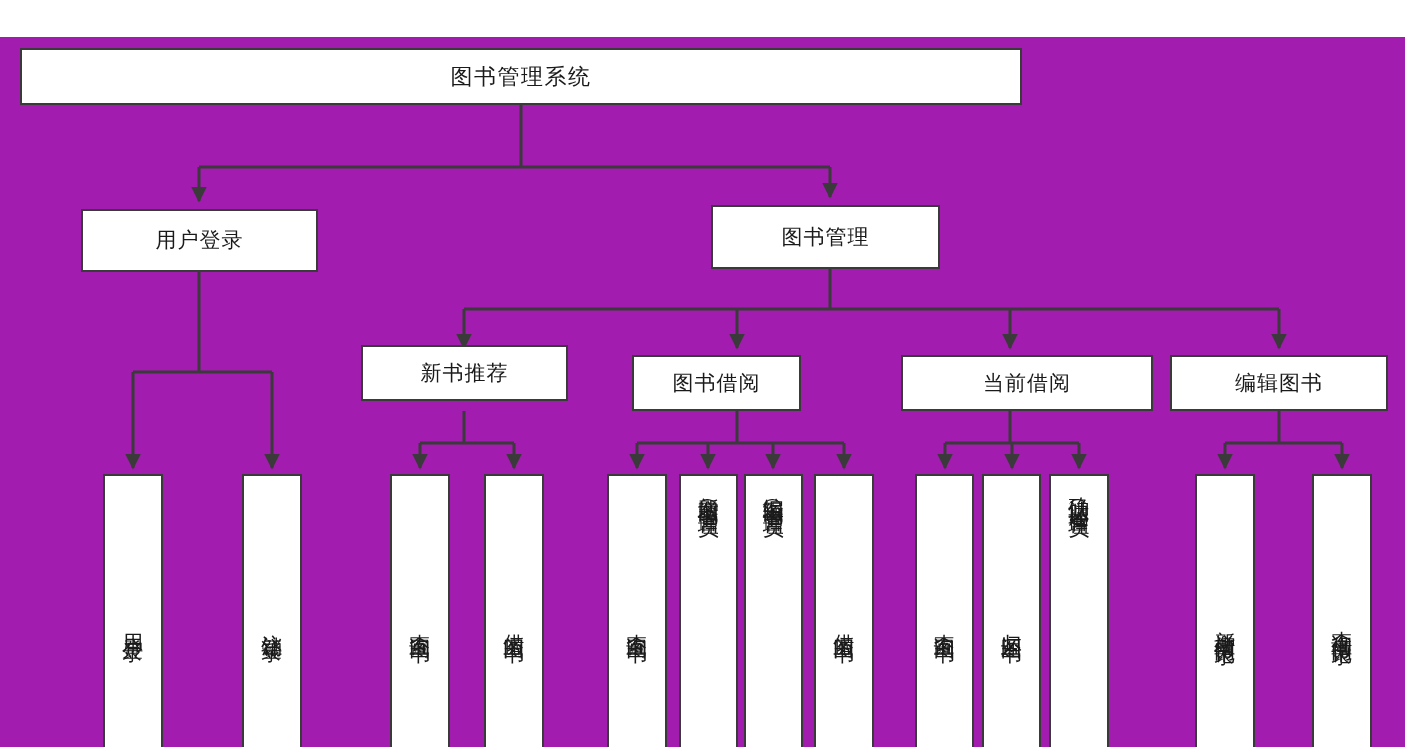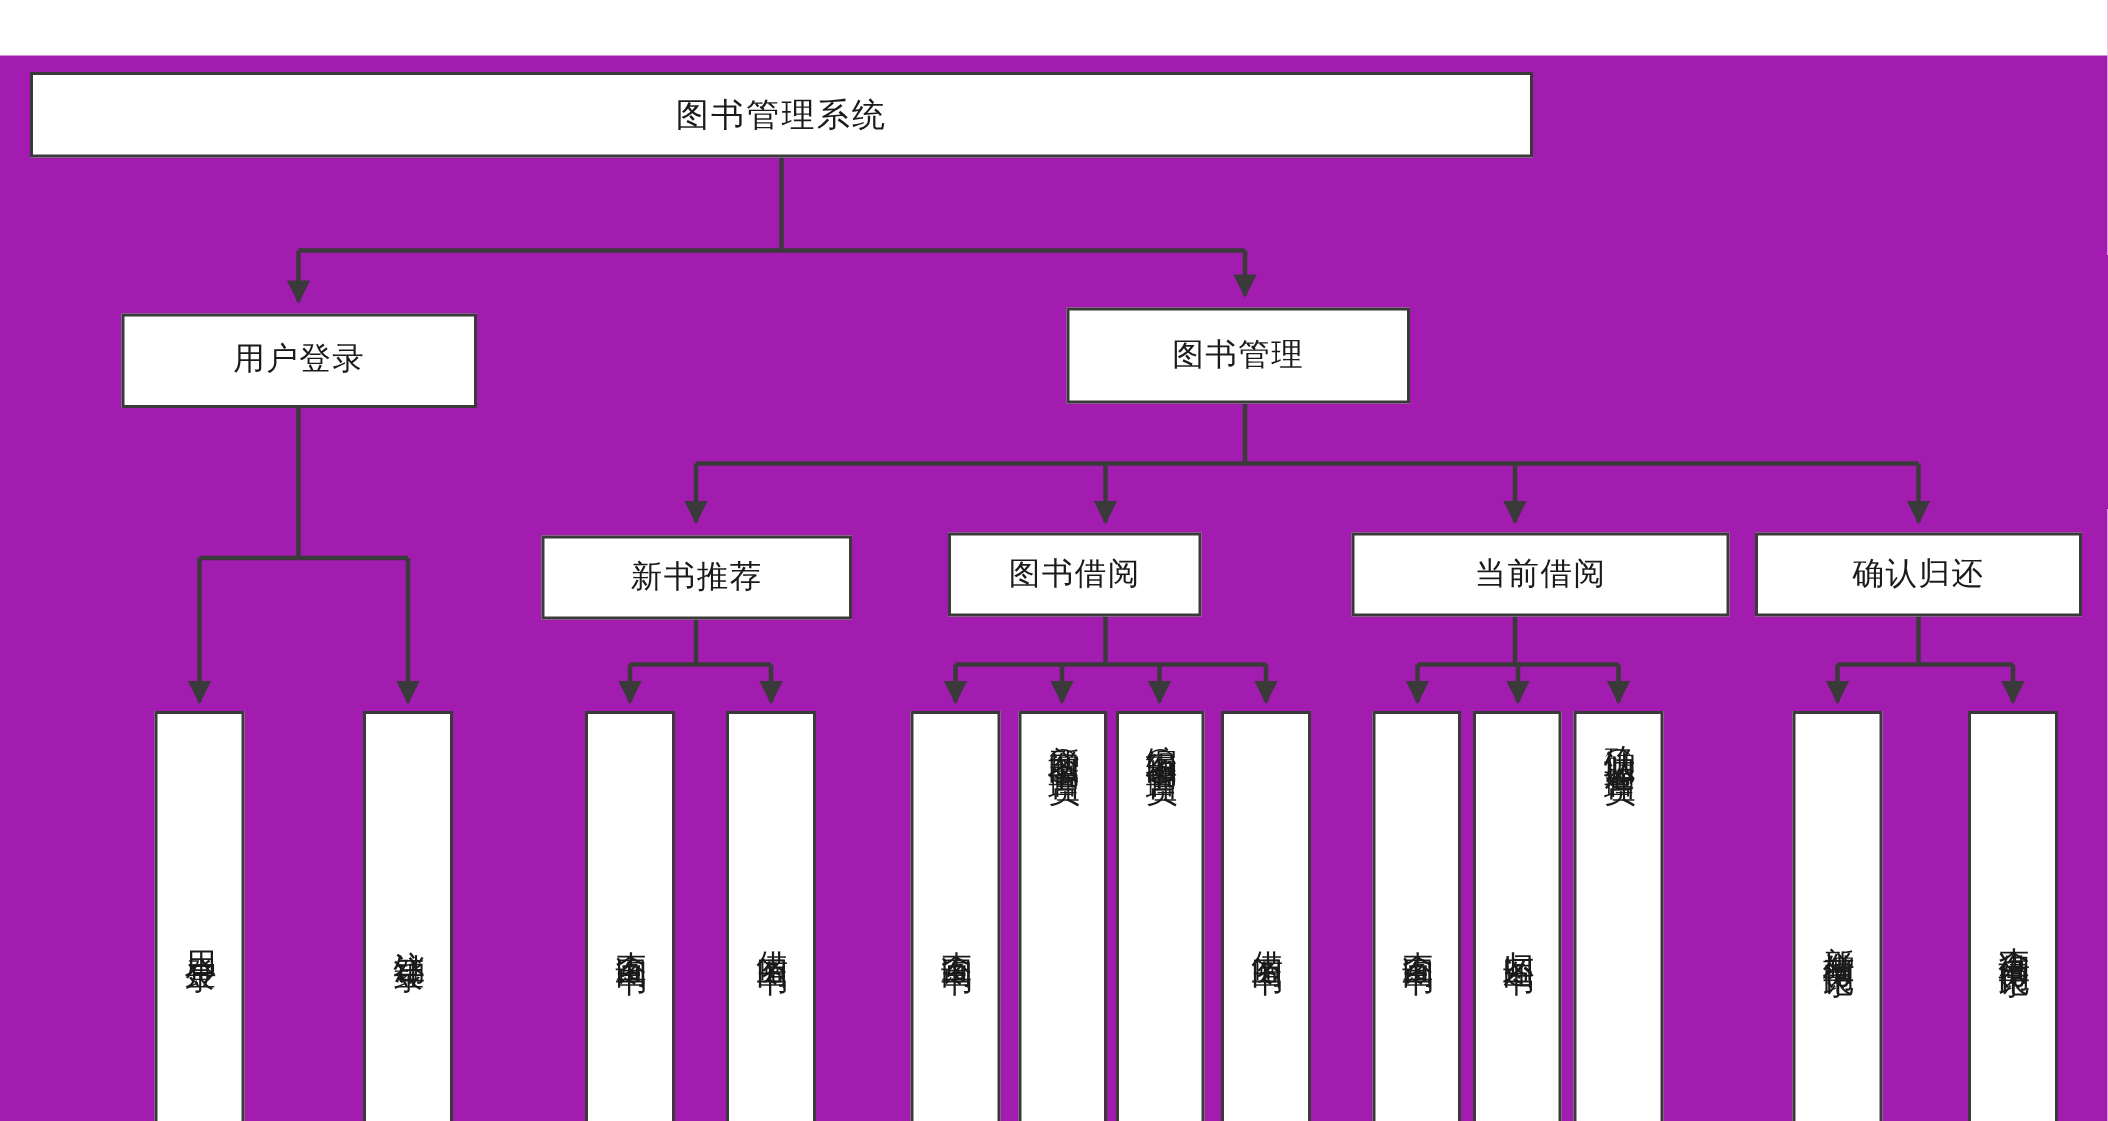--- a/index.html
+++ b/index.html
@@ -137,31 +137,31 @@
     <span class="label">图书管理系统</span>
   </div>
 
   <div class="node h" style="left:81px; top:172px; width:237px; height:63px;">
     <span class="label">用户登录</span>
   </div>
   <div class="node h" style="left:711px; top:168px; width:229px; height:64px;">
     <span class="label">图书管理</span>
   </div>
 
-  <div class="node h" style="left:361px; top:320px; width:207px; height:56px;">
+  <div class="node h" style="left:361px; top:308px; width:207px; height:56px;">
     <span class="label">新书推荐</span>
   </div>
   <div class="node h" style="left:632px; top:318px; width:169px; height:56px;">
     <span class="label">图书借阅</span>
   </div>
   <div class="node h" style="left:901px; top:318px; width:252px; height:56px;">
     <span class="label">当前借阅</span>
   </div>
   <div class="node h" style="left:1170px; top:318px; width:218px; height:56px;">
-    <span class="label">确认归还</span>
+    <span class="label">编辑图书</span>
   </div>
 
   <div class="node v" style="left:103px; top:437px; width:60px; height:298px;">
     <span class="label">用户登录</span>
   </div>
   <div class="node v" style="left:242px; top:437px; width:60px; height:298px;">
     <span class="label">注销登录</span>
   </div>
 
   <div class="node v" style="left:390px; top:437px; width:60px; height:298px;">

